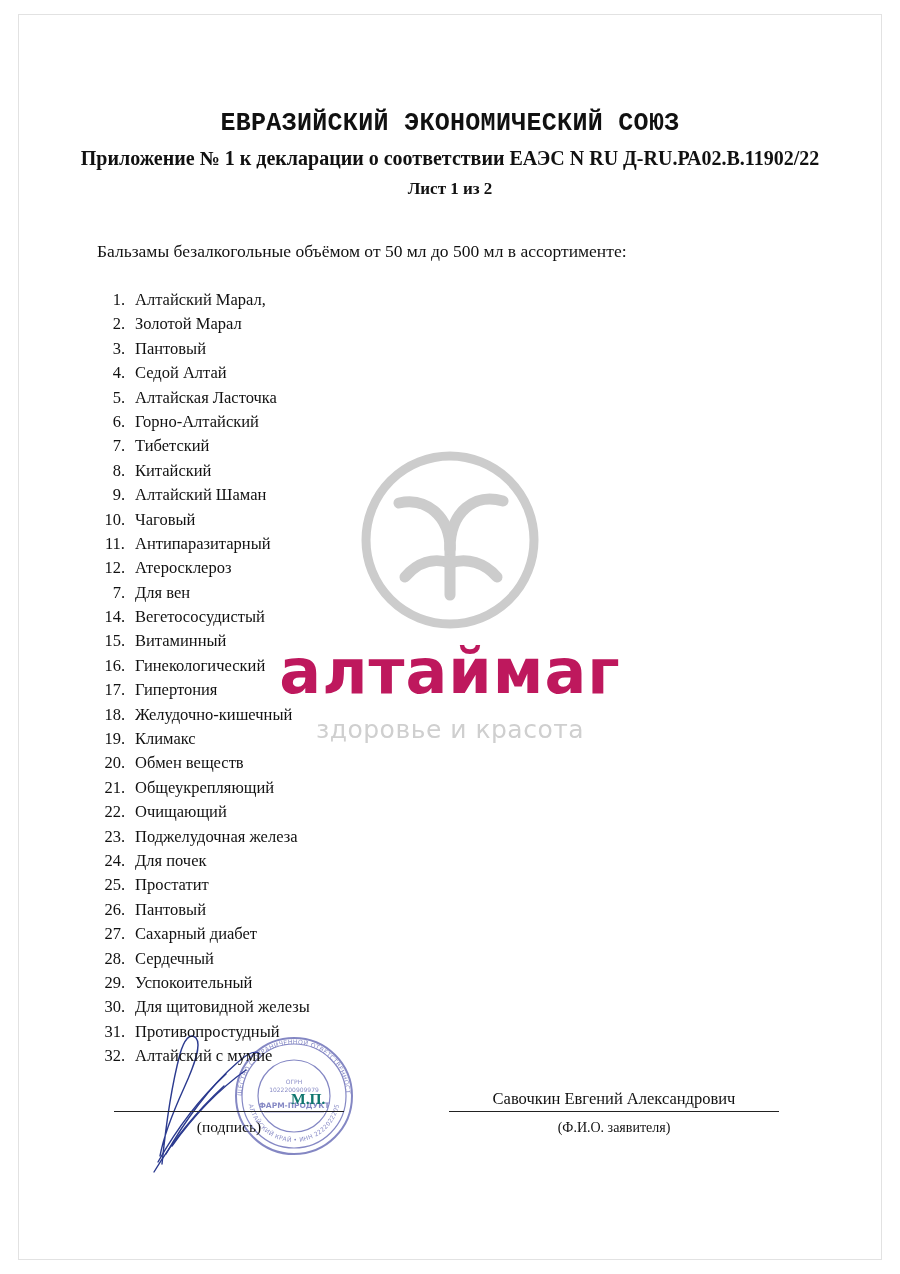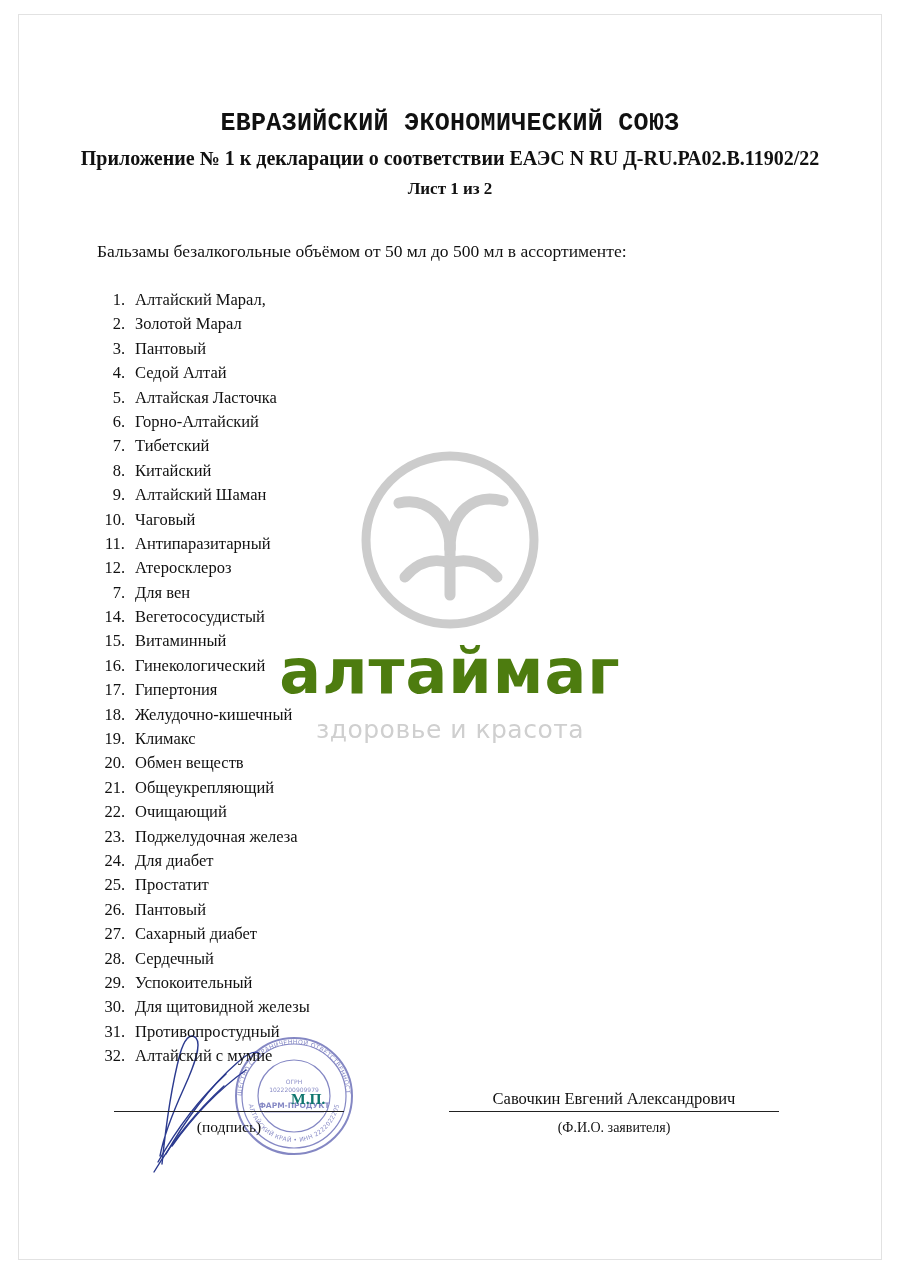--- a/index.html
+++ b/index.html
@@ -45,21 +45,21 @@
     width: 190px;
     height: 190px;
     margin: 0 auto 6px auto;
   }
   .wm-logo svg { display: block; width: 190px; height: 190px; }
   .wm-title {
     font-family: "DejaVu Sans", sans-serif;
     font-weight: bold;
     font-size: 62px;
     letter-spacing: 1px;
-    color: #4d7c0f;
+    color: #be185d;
     line-height: 1;
   }
   .wm-sub {
     font-family: "DejaVu Sans", sans-serif;
     font-size: 25px;
     color: #cfcfcf;
     margin-top: 12px;
     letter-spacing: 0.5px;
   }
 
@@ -247,21 +247,21 @@
           <li><span class="num">14.</span><span>Вегетососудистый</span></li>
           <li><span class="num">15.</span><span>Витаминный</span></li>
           <li><span class="num">16.</span><span>Гинекологический</span></li>
           <li><span class="num">17.</span><span>Гипертония</span></li>
           <li><span class="num">18.</span><span>Желудочно-кишечный</span></li>
           <li><span class="num">19.</span><span>Климакс</span></li>
           <li><span class="num">20.</span><span>Обмен веществ</span></li>
           <li><span class="num">21.</span><span>Общеукрепляющий</span></li>
           <li><span class="num">22.</span><span>Очищающий</span></li>
           <li><span class="num">23.</span><span>Поджелудочная железа</span></li>
-          <li><span class="num">24.</span><span>Для диабет</span></li>
+          <li><span class="num">24.</span><span>Для почек</span></li>
           <li><span class="num">25.</span><span>Простатит</span></li>
           <li><span class="num">26.</span><span>Пантовый</span></li>
           <li><span class="num">27.</span><span>Сахарный диабет</span></li>
           <li><span class="num">28.</span><span>Сердечный</span></li>
           <li><span class="num">29.</span><span>Успокоительный</span></li>
           <li><span class="num">30.</span><span>Для щитовидной железы</span></li>
           <li><span class="num">31.</span><span>Противопростудный</span></li>
           <li><span class="num">32.</span><span>Алтайский с мумие</span></li>
         </ol>
     </div>

